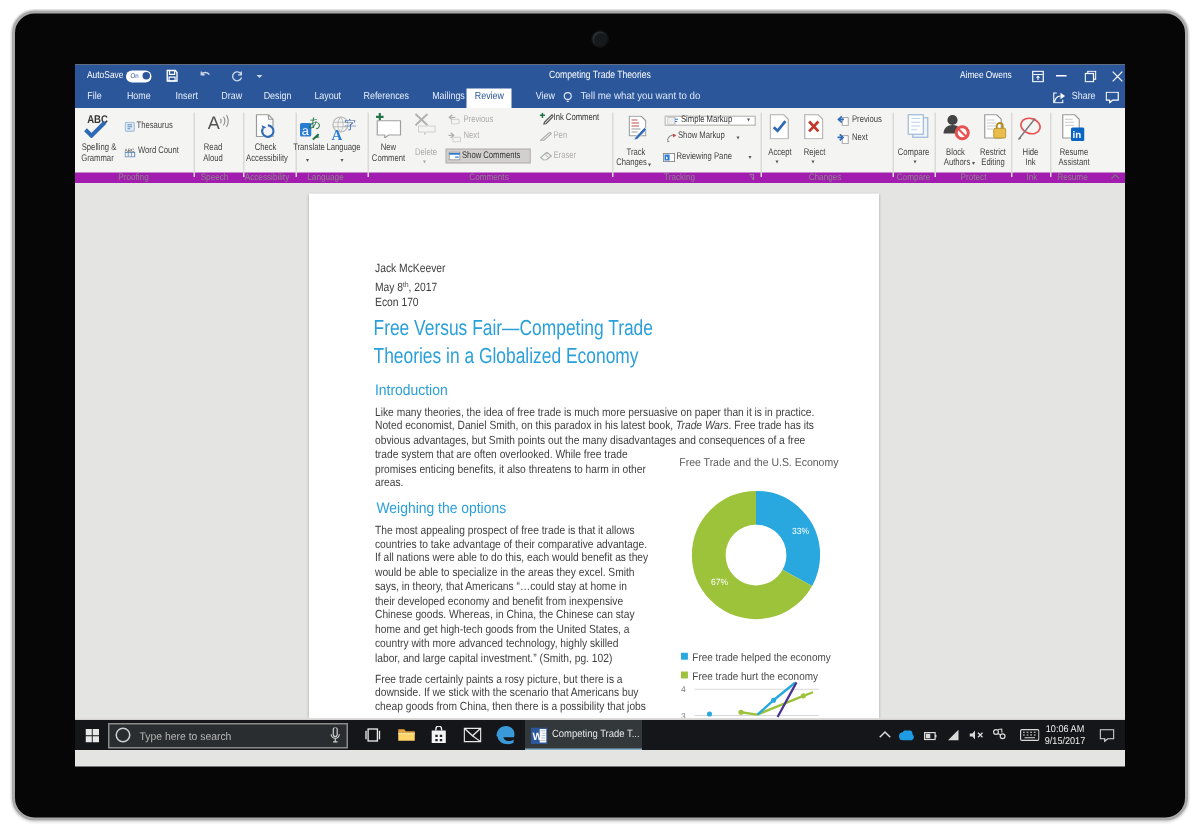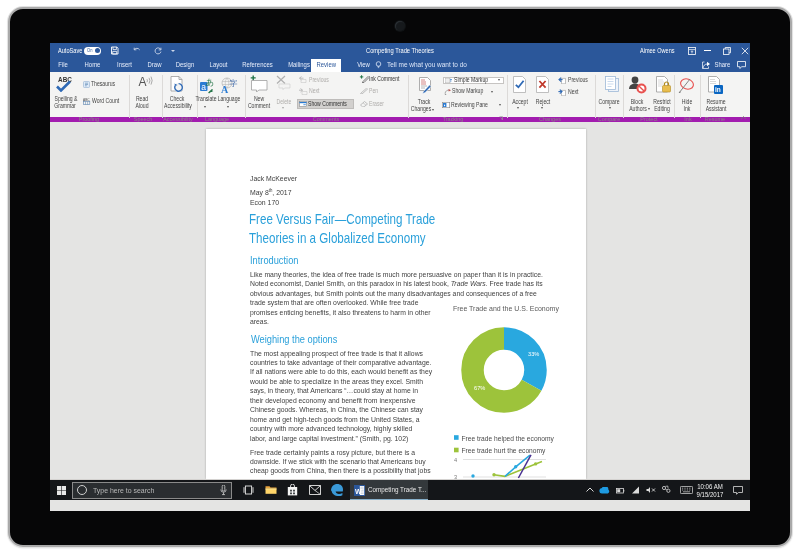--- a/index.html
+++ b/index.html
@@ -4,21 +4,21 @@
 * { margin:0; padding:0; box-sizing:border-box; }
 html,body { width:800px; height:554px; background:#ffffff; font-family:"Liberation Sans",sans-serif; overflow:hidden; }
 .a { position:absolute; }
 #frame { position:absolute; left:8px; top:7px; width:784px; height:540px; background:#060607; border:2.5px solid #a9a9a9; border-radius:15px; box-shadow:0 0 0 1px #e2e2e2, 0 1px 2px rgba(0,0,0,.2); }
 #cam { position:absolute; left:395px; top:21px; width:10px; height:10px; border-radius:50%; background:#16191c; box-shadow: inset .8px .8px 1px #2e3338, 0 0 0 1px #101214; }
 #screen { position:absolute; left:50px; top:43px; width:700px; height:468px; background:#e4e4e3; overflow:hidden; font-family:"Liberation Sans",sans-serif; }
 
 #titlebar { position:absolute; left:0; top:0; width:700px; height:15px; background:#2b579a; color:#fff; }
 #tabrow { position:absolute; left:0; top:15px; width:700px; height:14px; background:#2b579a; color:#fff; }
 .tab { position:absolute; top:0; height:14px; line-height:14px; font-size:6.9px; color:#e8eefb; text-align:center; transform:scaleX(.86); }
-#ribbon { position:absolute; left:0; top:29px; width:700px; height:50px; background:#f4f4f3; border-bottom:5px solid #a21caf; font-size:6.5px; color:#454545; }
+#ribbon { position:absolute; left:0; top:29px; width:700px; height:50px; background:#f4f4f3; border-bottom:7px solid #a21caf; font-size:6.5px; color:#454545; }
 .sep { position:absolute; top:3px; width:1px; height:43px; background:#dcdad8; }
 .glabel { position:absolute; top:42.5px; font-size:6.2px; color:#8a8886; text-align:center; white-space:nowrap; transform:scaleX(.88); }
 .bb1 { position:absolute; font-size:6.4px; color:#444; text-align:center; white-space:nowrap; line-height:6.8px; }
 .cx { transform:scaleX(.8); }
 .dis { color:#aeacaa !important; }
 .car { width:0; height:0; border-left:1.9px solid transparent; border-right:1.9px solid transparent; border-top:2.3px solid #555; }
 .dcar { border-top-color:#a6a6a6; }
 
 #doc { position:absolute; left:0; top:79px; width:700px; height:357px; background:#e4e4e3; }
 #page { position:absolute; left:156px; top:7px; width:380px; height:350px; background:#ffffff; box-shadow:0 0 2px rgba(0,0,0,.28); }

